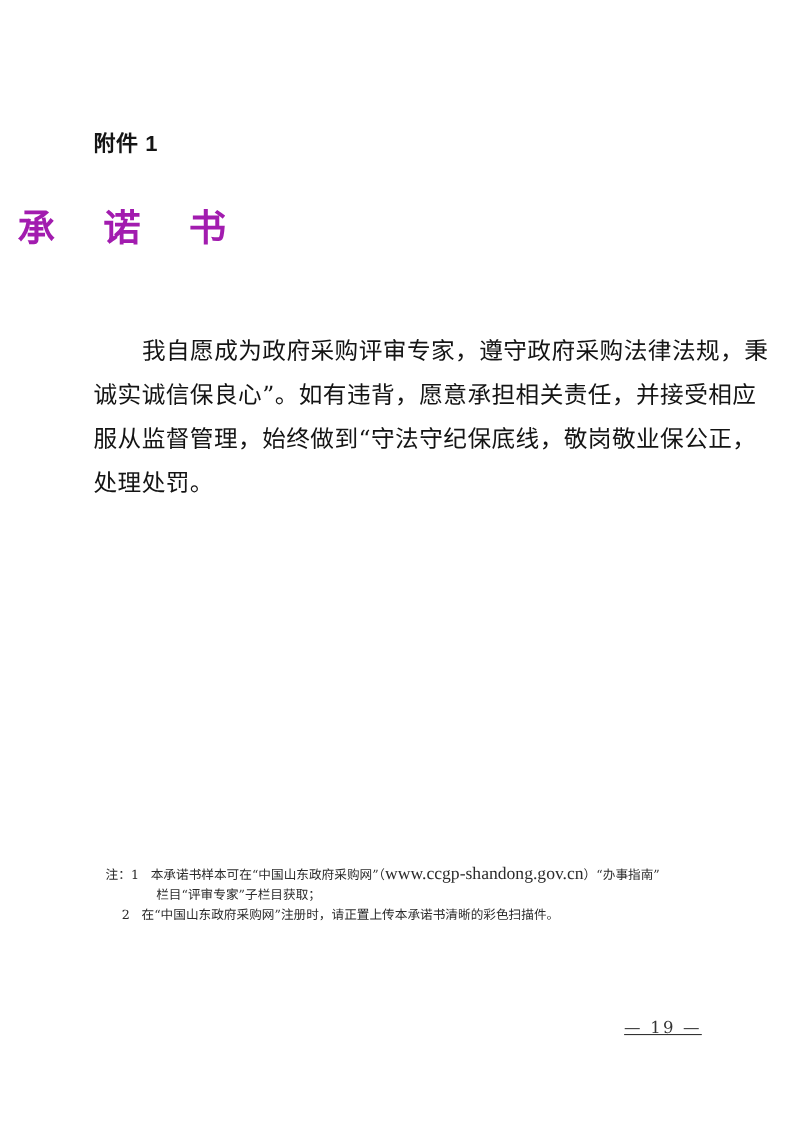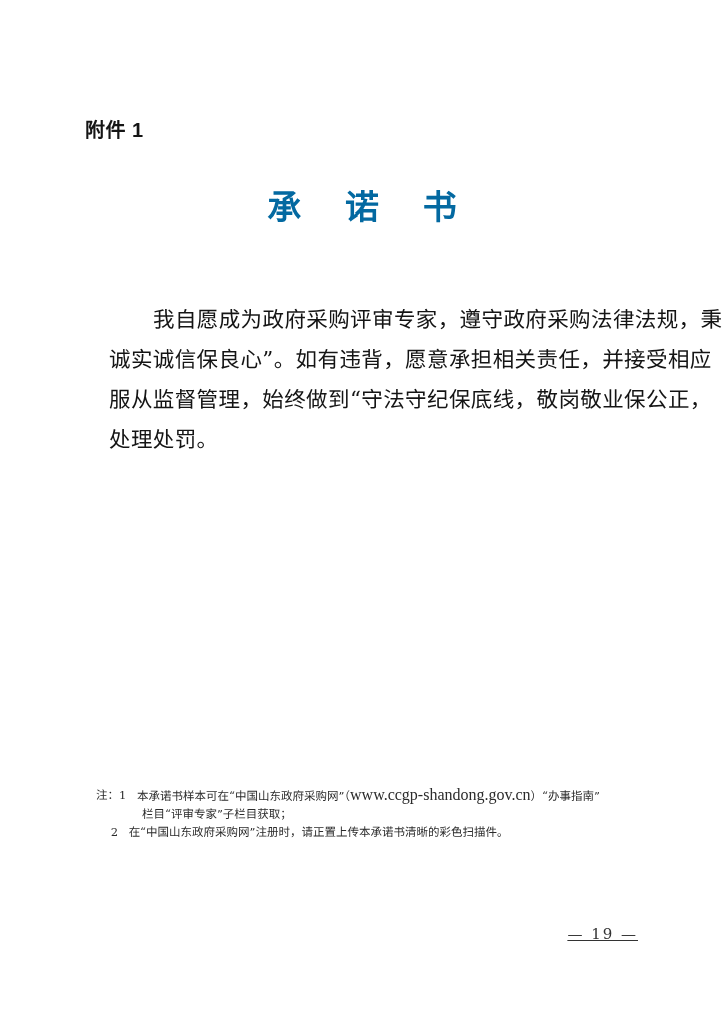--- a/index.html
+++ b/index.html
@@ -32,46 +32,45 @@
     color: #151515;
     white-space: pre;
   }
 
   
   .doc-title {
     position: absolute;
     left: 0;
     right: 0;
     top: 180px;
-    text-align: center;
+    text-align: left;
     font-family: "DejaVu Serif", "Liberation Serif", serif;
     font-weight: 700;
     font-size: 34px;
     letter-spacing: 16px;
     text-indent: 16px;
-    color: #0369a1;
+    color: #a21caf;
     white-space: pre;
   }
 
   
   .body-block {
     position: absolute;
     left: 85px;
     top: 300px;
     width: 556px;
   }
 
   .body-line {
     font-size: 21.5px;
     line-height: 40px;
     letter-spacing: 0.4px;
     color: #141414;
     white-space: pre;
     text-align: justify;
-    margin-left: 24px;
   }
 
   .body-line.first {
     text-indent: 44px;
   }
 
   
   .sign-block {
     position: absolute;
     left: 372px;

